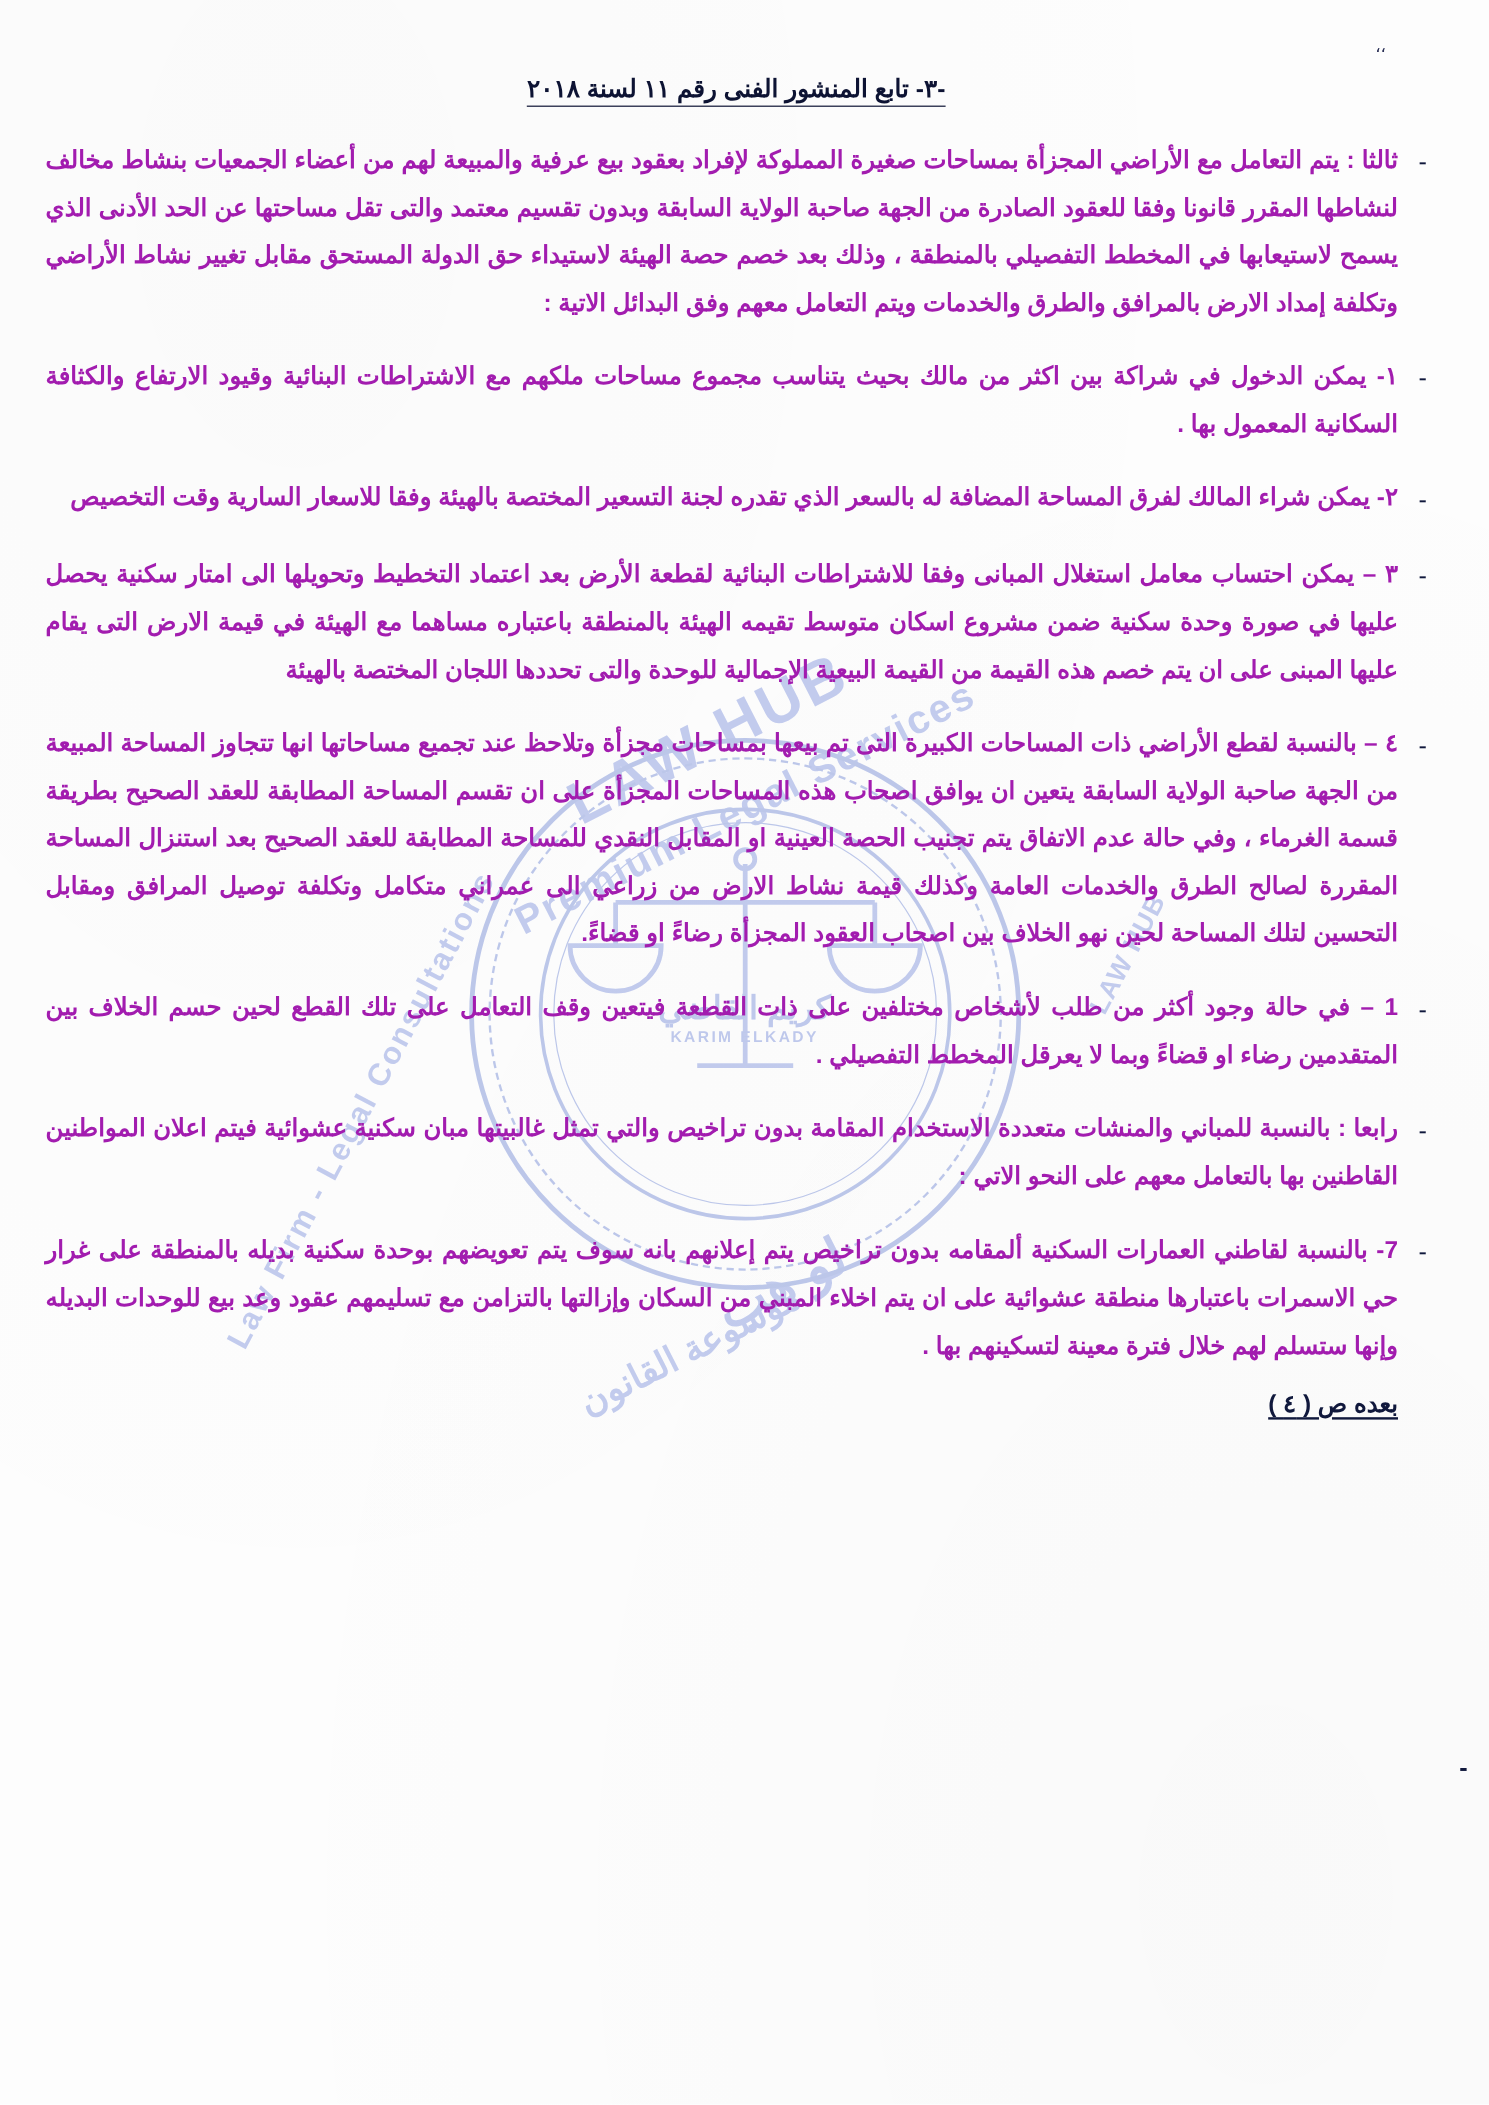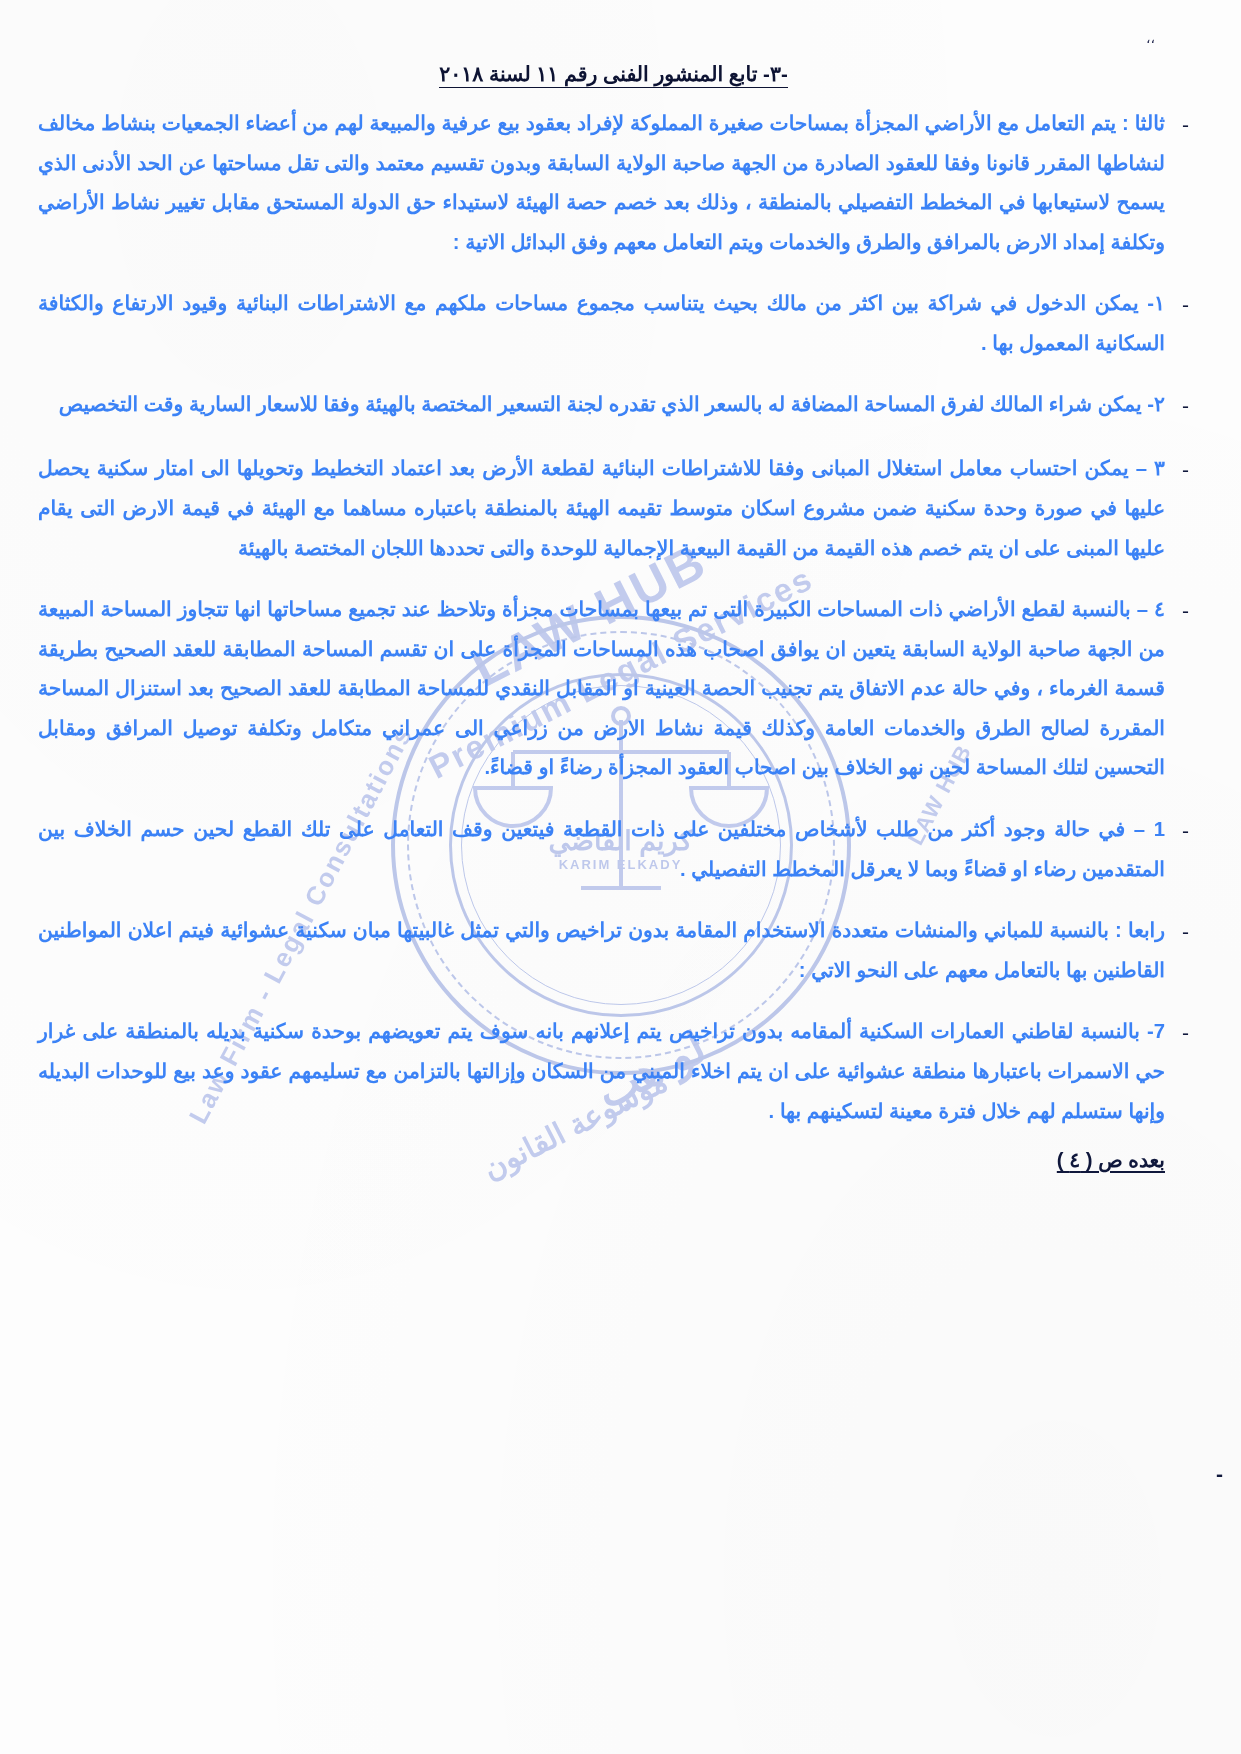--- a/index.html
+++ b/index.html
@@ -32,21 +32,21 @@
     left: 0;
     right: 0;
     padding: 0 52px 0 38px;
   }
   .header-line {
     text-align: center;
     font-size: 20.5px;
     font-weight: bold;
     color: #0d1333;
     letter-spacing: 0px;
-    margin: 0 0 16px 0;
+    margin: 0 0 26px 0;
     direction: rtl;
   }
   .header-line .hdr-inner {
     display: inline-block;
     border-bottom: 1.6px solid #0d1333;
     padding-bottom: 1px;
     white-space: nowrap;
   }
   
   .para {
@@ -62,21 +62,21 @@
     font-size: 21px;
     color: #10183c;
     line-height: 1.95;
     text-align: right;
     padding-top: 1px;
   }
   .para .body {
     flex: 1 1 auto;
     font-size: 20.3px;
     line-height: 1.95;
-    color: #3b82f6;
+    color: #a21caf;
     text-align: justify;
     text-justify: inter-word;
     font-weight: bold;
     letter-spacing: 0px;
   }
   .para.tight { margin-bottom: 18px; }
 
   
   .footer-row {
     display: flex;

